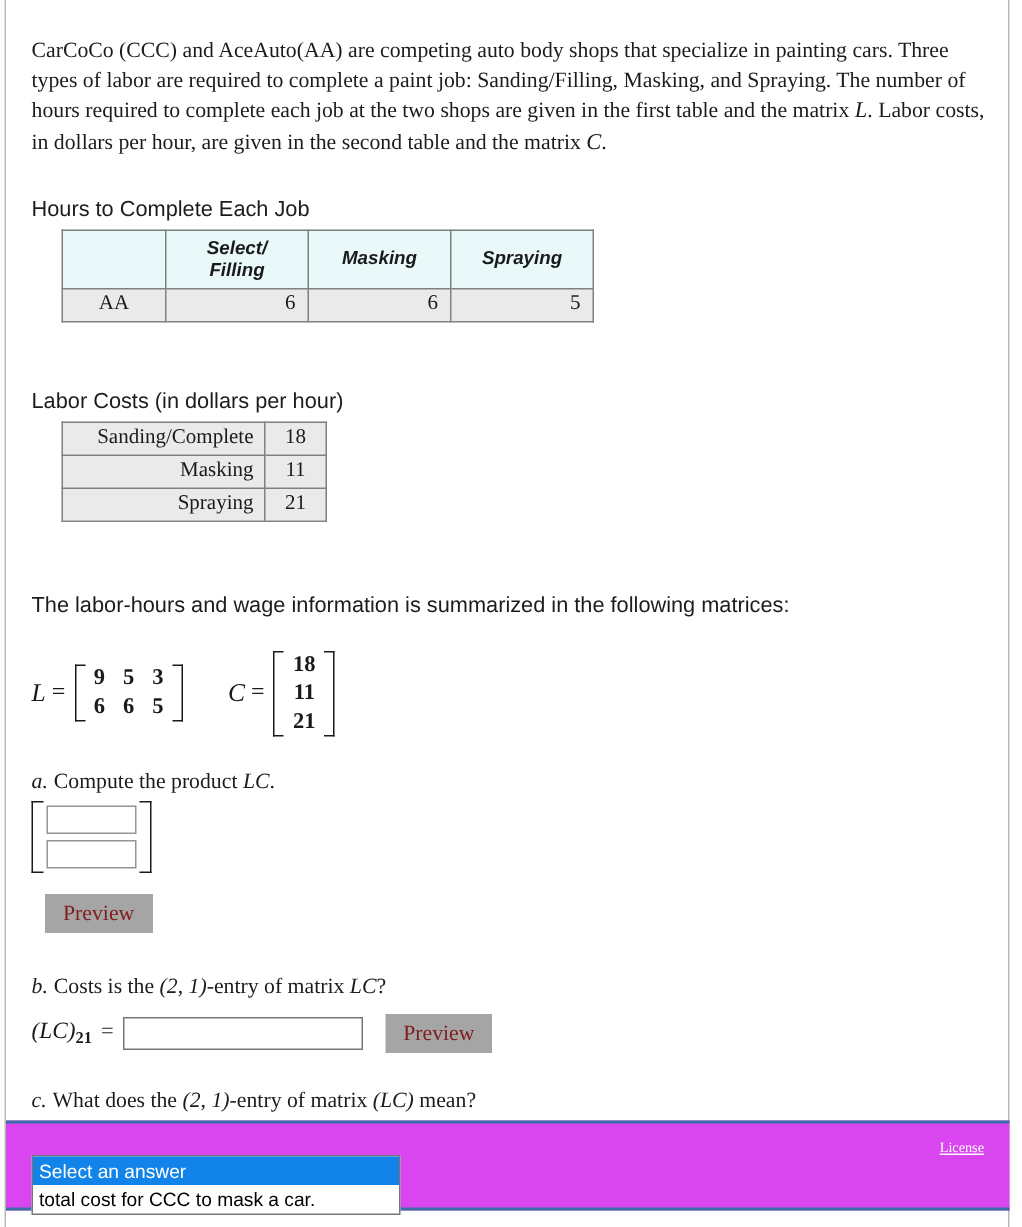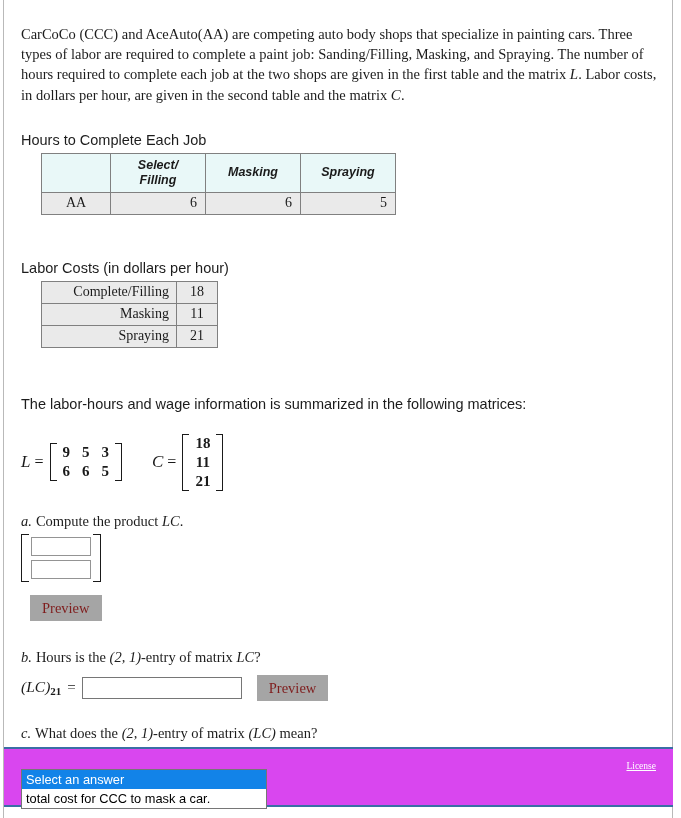--- a/index.html
+++ b/index.html
@@ -328,21 +328,21 @@
     </div>
 
     
     <div style="height:45px"></div>
     <div class="caption">Labor Costs (in dollars per hour)</div>
 
     <div id="labor-table-wrap" style="margin-top:5px">
       <table class="labor">
         <tbody>
           <tr>
-            <td class="lbl">Complete/Filling</td>
+            <td class="lbl">Sanding/Complete</td>
             <td class="val">18</td>
           </tr>
           <tr>
             <td class="lbl">Masking</td>
             <td class="val">11</td>
           </tr>
           <tr>
             <td class="lbl">Spraying</td>
             <td class="val">21</td>
           </tr>
@@ -410,21 +410,21 @@
       <span class="ans-brk r"></span>
     </div>
 
     <div style="height:9px"></div>
     <div style="margin-left:9px">
       <button class="preview">Preview</button>
     </div>
 
     
     <div style="height:28px"></div>
-    <div class="qpart"><span class="qlabel">b.</span><span>Hours is the </span><span class="inline-math">(2, 1)</span><span>-entry of matrix </span><span class="inline-math">LC</span><span>?</span></div>
+    <div class="qpart"><span class="qlabel">b.</span><span>Costs is the </span><span class="inline-math">(2, 1)</span><span>-entry of matrix </span><span class="inline-math">LC</span><span>?</span></div>
 
     <div style="height:9px"></div>
     <div style="display:flex;align-items:center">
       <span class="inline-math" style="font-size:15.5px"><span>(</span><span>LC</span><span>)</span><span class="sub">21</span></span>
       <span style="font-size:15px;padding:0 6px 0 6px;font-family:'Liberation Serif',serif">=</span>
       <input class="lineinput" type="text" value="" style="">
       <span style="display:inline-block;width:15px"></span>
       <button class="preview">Preview</button>
     </div>
 

